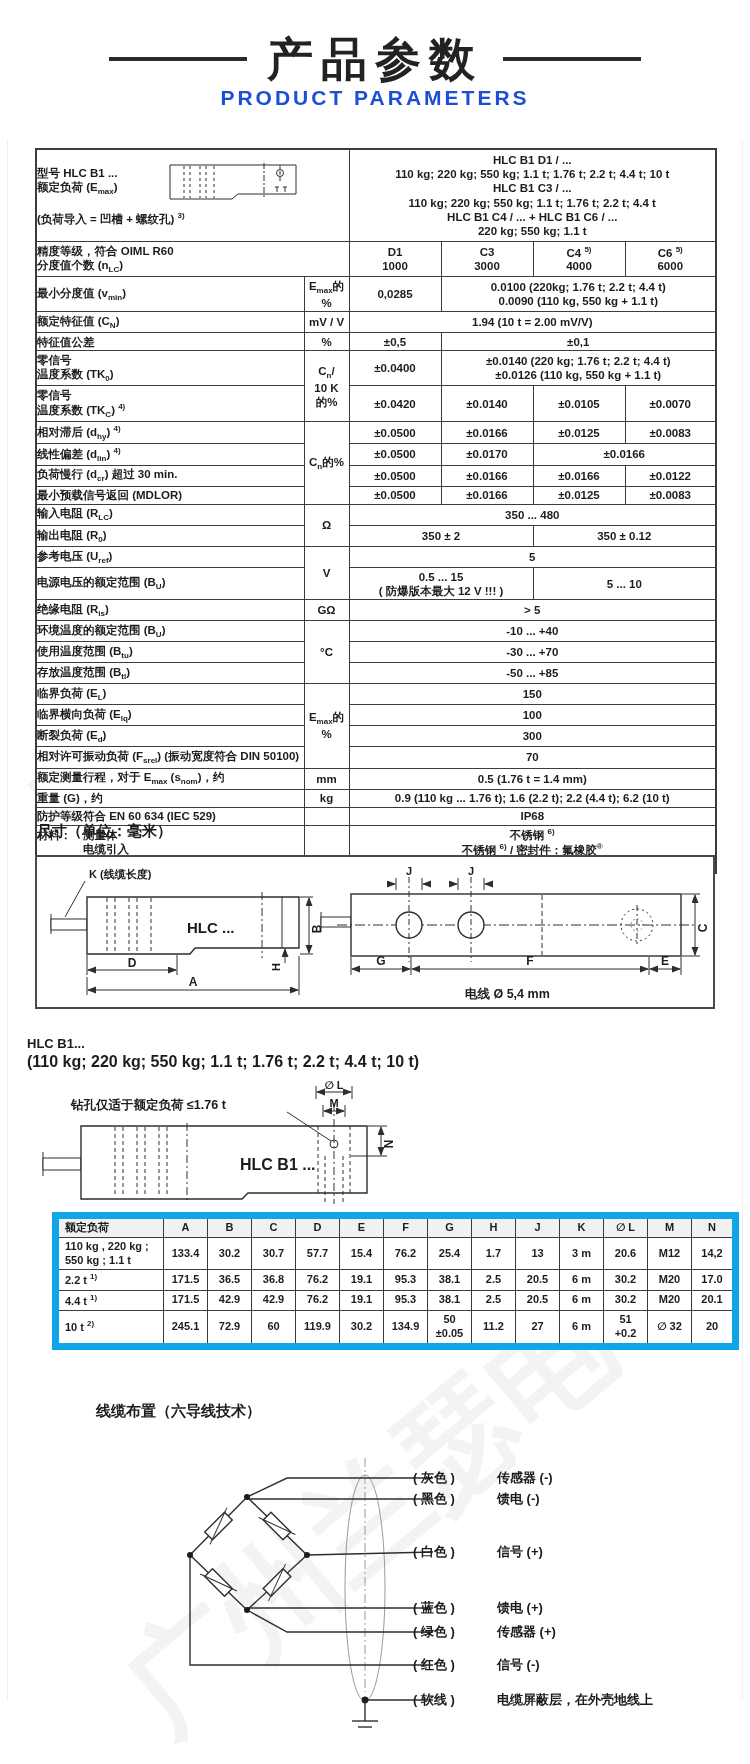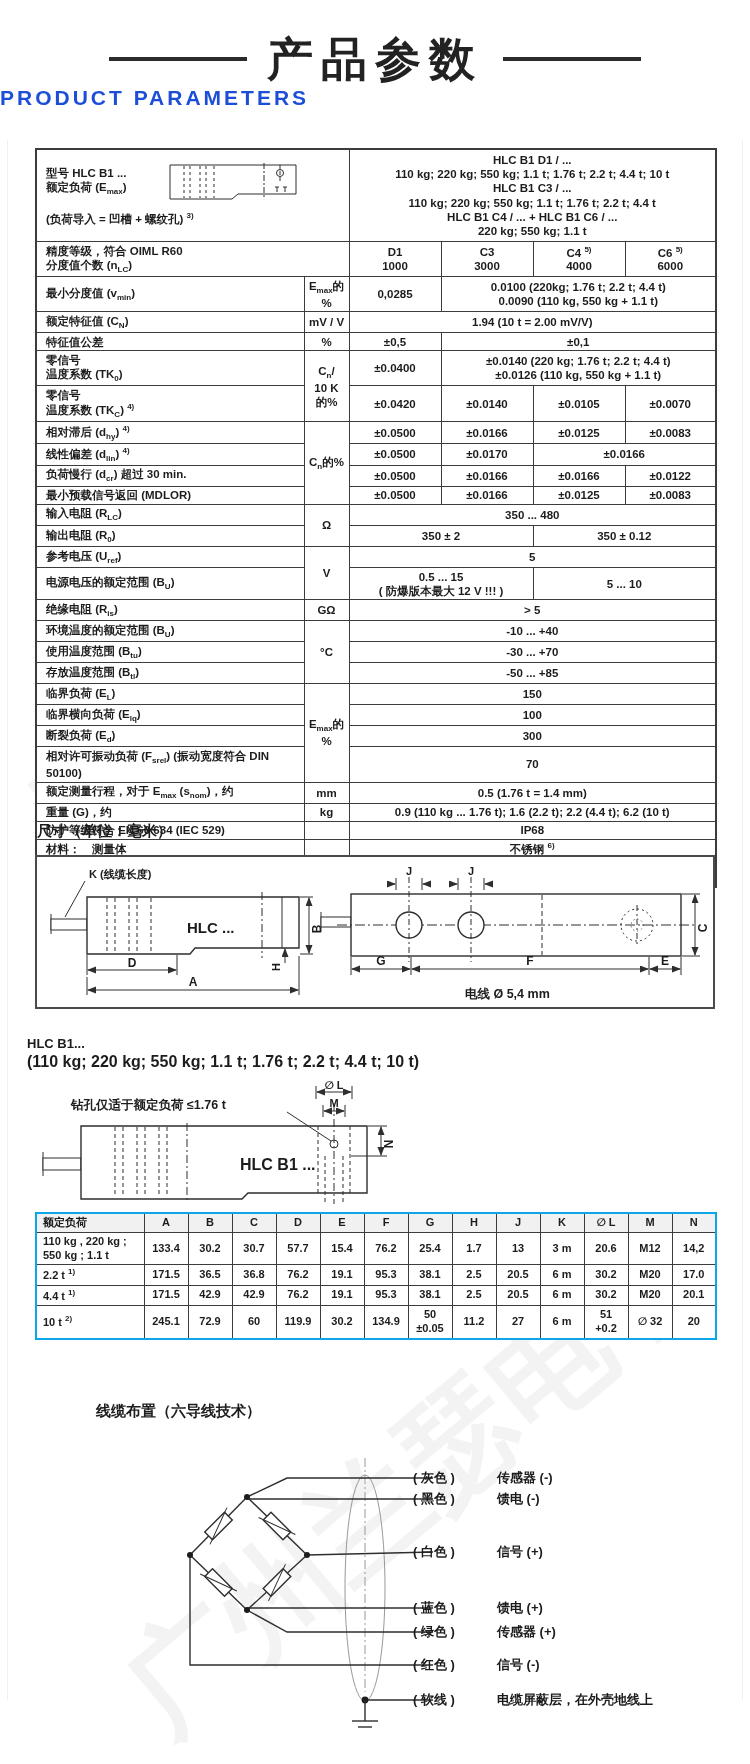--- a/index.html
+++ b/index.html
@@ -2,36 +2,36 @@
 <html><head>
 <meta charset="utf-8">
 <style>
   html,body{margin:0;padding:0}
   body{
     width:750px;height:1764px;position:relative;overflow:hidden;
     background:#ffffff;color:#1c1c1c;
     font-family:"Liberation Sans","DejaVu Sans",sans-serif;
   }
   
-  .title-block{position:absolute;top:34px;left:0;width:100%;text-align:left}
+  .title-block{position:absolute;top:34px;left:0;width:100%;text-align:center}
   .title-row{display:flex;align-items:center;justify-content:center;gap:20px}
   .dash{width:138px;height:4px;background:#2b2b2b}
   .page-title{font-size:46px;font-weight:900;letter-spacing:8px;color:#222;margin:0;line-height:1.1}
   .page-subtitle{color:#1d4ed8;font-size:21px;font-weight:700;letter-spacing:3px;margin-top:1px}
   
   .wm{position:absolute;font-size:118px;font-weight:700;color:rgba(140,140,140,.10);
       transform:rotate(-40deg);white-space:nowrap;pointer-events:none;z-index:0}
   
   table{border-collapse:collapse;table-layout:fixed;background:#fff}
   #spec-table{position:absolute;top:148px;left:35px;width:680px;border:2px solid #3c3c3c;z-index:2}
   #spec-table td{border:1px solid #3c3c3c;font-size:11.5px;font-weight:700;text-align:center;
       vertical-align:middle;padding:1.5px 3px;line-height:1.22;color:#1c1c1c}
-  #spec-table td.sl{text-align:left;padding-left:9px}
+  #spec-table td.sl{text-align:left;padding-left:0}
   #spec-table td.r1{height:88px}
-  #dims-table{position:absolute;top:1212px;left:35px;width:680px;border:2px solid #0ea5e9;z-index:2}
+  #dims-table{position:absolute;top:1212px;left:52px;width:680px;border:7px solid #0ea5e9;z-index:2}
   #dims-table th,#dims-table td{border:1px solid #3c3c3c;font-size:11px;font-weight:700;
       text-align:center;vertical-align:middle;padding:2px 1px;line-height:1.25;color:#1c1c1c}
   #dims-table th{background:#f1f1f1}
   #dims-table th.dl,#dims-table td.dl{text-align:left;padding-left:6px}
   sub,sup{font-size:8px}
   
   .sec-h{position:absolute;font-size:15px;font-weight:800;z-index:2}
   #dims-heading{top:822px;left:37px}
   #wiring-heading{top:1402px;left:96px}
   #hlc-block{position:absolute;top:1036px;left:27px;z-index:2}

